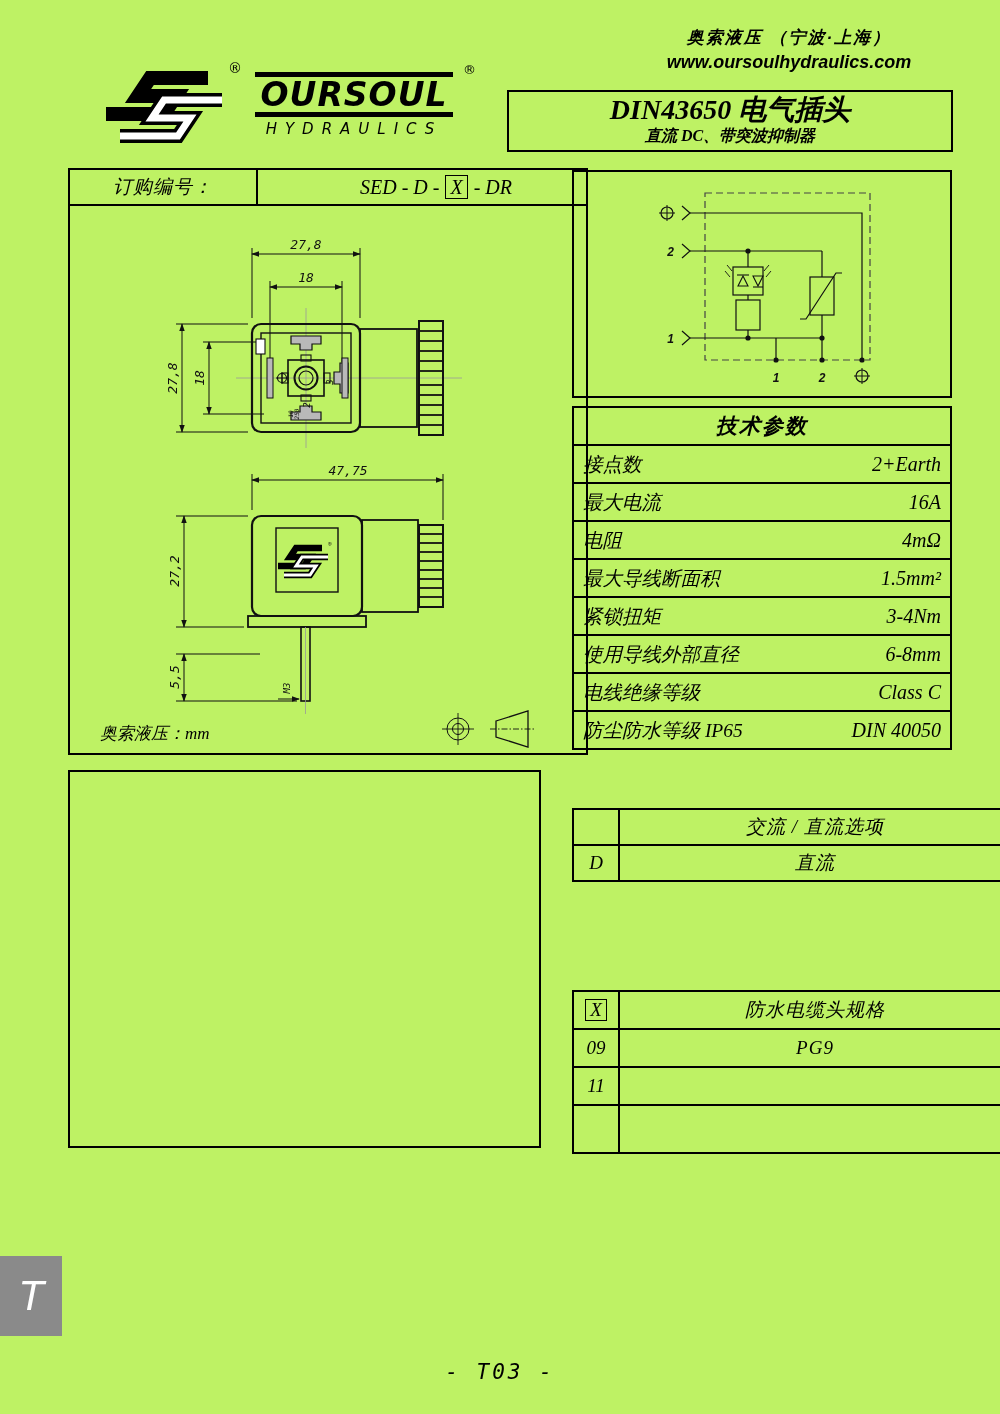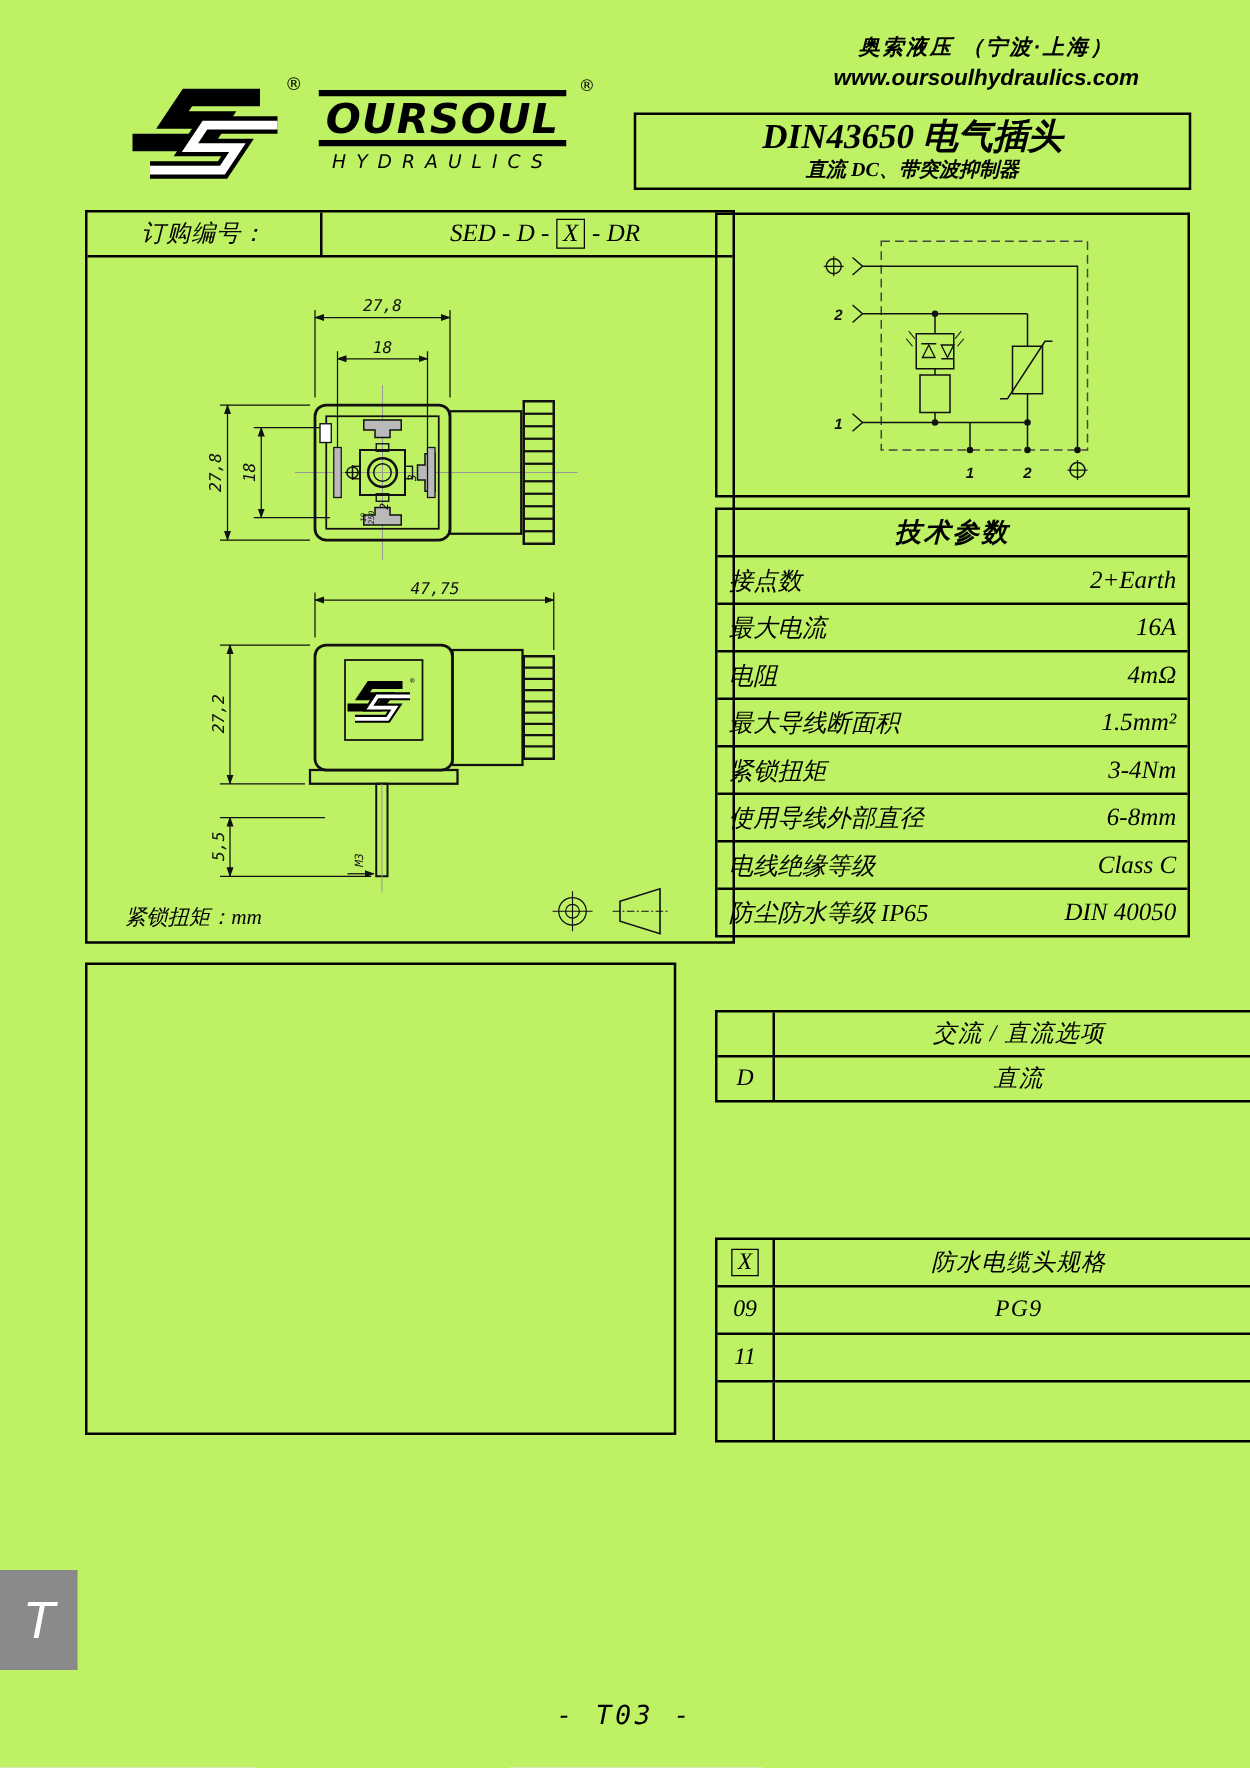--- a/index.html
+++ b/index.html
@@ -235,21 +235,21 @@
           <line x1="259" y1="85" x2="283" y2="85"></line>
         <line x1="259" y1="94" x2="283" y2="94"></line>
           <line x1="259" y1="103" x2="283" y2="103"></line>
         <line x1="259" y1="112" x2="283" y2="112"></line>
           <line x1="259" y1="121" x2="283" y2="121"></line>
         <line x1="259" y1="130" x2="283" y2="130"></line>
           <line x1="259" y1="139" x2="283" y2="139"></line>
       </g>
     </svg>
 
-    <div class="unit-note">紧锁扭矩：mm</div>
+    <div class="unit-note">奥索液压：mm</div>
 
     <svg class="proj-sym" width="100" height="42" viewBox="0 0 100 42">
       <g>
         <circle class="ln" cx="20" cy="21" r="5.5" stroke-width="1"></circle>
         <circle class="ln" cx="20" cy="21" r="11" stroke-width="1"></circle>
         <line class="ln" x1="4" y1="21" x2="36" y2="21" stroke-width="0.9"></line>
         <line class="ln" x1="20" y1="5" x2="20" y2="37" stroke-width="0.9"></line>
       </g>
       <g>
         <polygon class="ln" points="58,13 90,3 90,39 58,29" stroke-width="1.3"></polygon>

